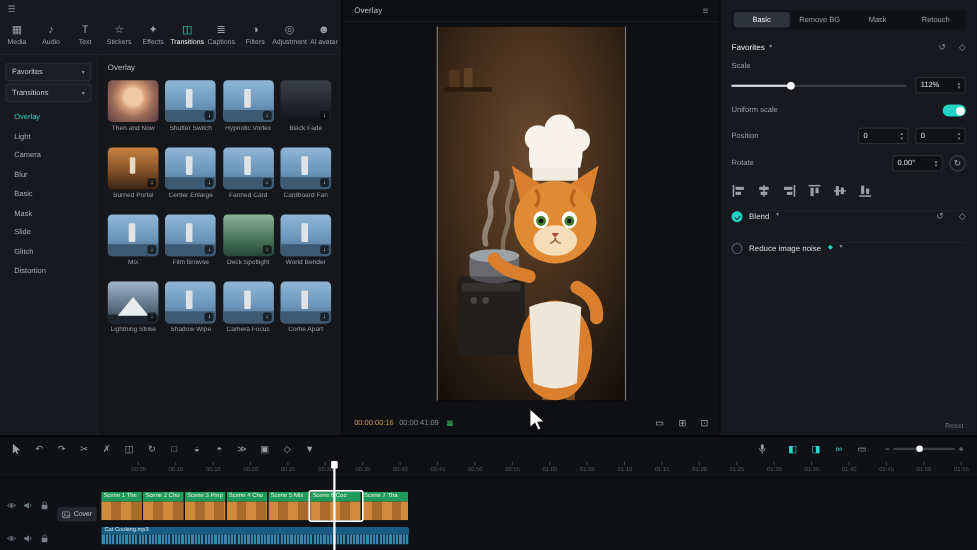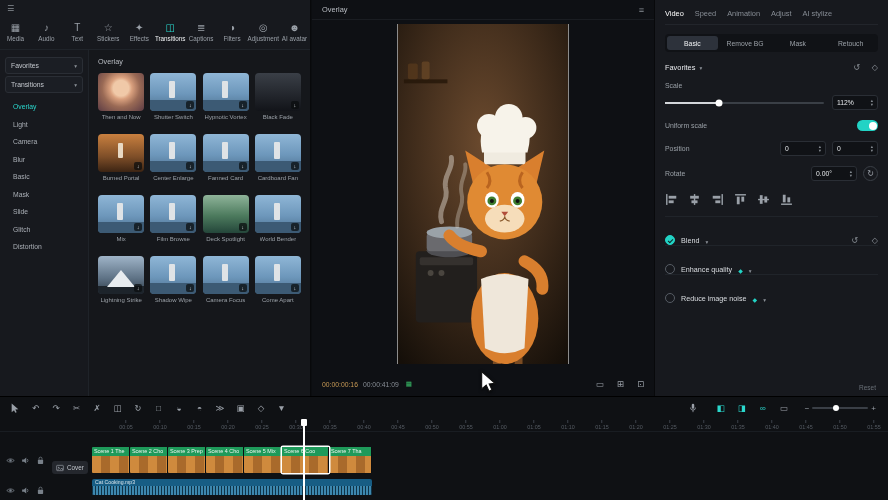--- a/index.html
+++ b/index.html
@@ -80,21 +80,21 @@
 .arrows i{font-style:normal;font-size:4.5px;color:#8a9097}
 .row{display:flex;align-items:center;margin-top:10px}
 .toggle{width:21px;height:11px;border-radius:6px;background:#22d3c5;position:relative}
 .toggle::after{content:"";position:absolute;right:1.5px;top:1.5px;width:8px;height:8px;border-radius:50%;background:#fff}
 .possteppers{display:flex;gap:6px;margin-left:auto}
 .rot-btn{width:15px;height:15px;border-radius:50%;border:1px solid #3a3f46;color:#9aa0a8;font-size:8px;display:flex;align-items:center;justify-content:center;margin-left:6px}
 .align-row{display:flex;gap:10px;margin-top:11px;color:#9aa0a8}
 .align-ic{width:13px;height:13px}
 .align-ic svg{width:100%;height:100%}
 #sections{margin-top:11px}
-.sec-row{display:flex;align-items:flex-end;gap:6px;height:29px;border-top:1px solid #20242a}
+.sec-row{display:flex;align-items:flex-start;gap:6px;height:29px;border-top:1px solid #20242a}
 .check{width:10px;height:10px;border-radius:50%;border:1px solid #565c64;flex:0 0 auto;position:relative}
 .check.on{background:#22d3c5;border-color:#22d3c5}
 .check.on::after{content:"";position:absolute;left:2.4px;top:2.8px;width:4px;height:2px;border-left:1.2px solid #0b2a28;border-bottom:1.2px solid #0b2a28;transform:rotate(-45deg)}
 .sec-label{font-size:7.2px;color:#dadde1}
 .pro-badge{color:#22d3c5;font-size:6px}
 .insp-footer{position:absolute;bottom:5px;right:12px;font-size:6.5px;color:#6a7078}
 
 
 #timeline{position:absolute;left:0;top:396px;width:888px;height:104px;background:#0f1114;border-top:1px solid #000}
 .tl-toolbar{position:absolute;top:0;left:0;right:0;height:22px;display:flex;align-items:center;padding:0 9px}
@@ -363,27 +363,20 @@
       <span class="time-dur">00:00:41:09</span>
       <span class="qicon">▦</span>
       <span class="pc-spacer"></span>
       <span class="pcic">▭</span>
       <span class="pcic">⊞</span>
       <span class="pcic">⊡</span>
     </div>
   </div>
 
   <div class="panel" id="inspector">
-    <div class="itabs" id="itabs">
-        <div class="itab active">Video</div>
-        <div class="itab">Speed</div>
-        <div class="itab">Animation</div>
-        <div class="itab">Adjust</div>
-        <div class="itab">AI stylize</div>
-      </div>
     <div class="seg" id="isubtabs">
         <div class="seg-item active">Basic</div>
         <div class="seg-item">Remove BG</div>
         <div class="seg-item">Mask</div>
         <div class="seg-item">Retouch</div>
       </div>
 
     <div class="transform-row">
       <span class="transform-label">Favorites</span>
       <span class="tchev">▾</span>
@@ -492,26 +485,20 @@
       </div>
 
     <div id="sections">
         <div class="sec-row">
           <div class="check on"></div>
           <div class="sec-label">Blend</div>
           <div class="chev">▾</div>
           <div class="trspacer"></div>
           <div class="mini-ic">↺</div>
           <div class="mini-ic">◇</div>
-        </div>
-        <div class="sec-row">
-          <div class="check"></div>
-          <div class="sec-label">Enhance quality</div>
-          <div class="pro-badge">◆</div>
-          <div class="chev">▾</div>
         </div>
         <div class="sec-row">
           <div class="check"></div>
           <div class="sec-label">Reduce image noise</div>
           <div class="pro-badge">◆</div>
           <div class="chev">▾</div>
         </div>
       </div>
 
     <div class="insp-footer">Reset</div>

